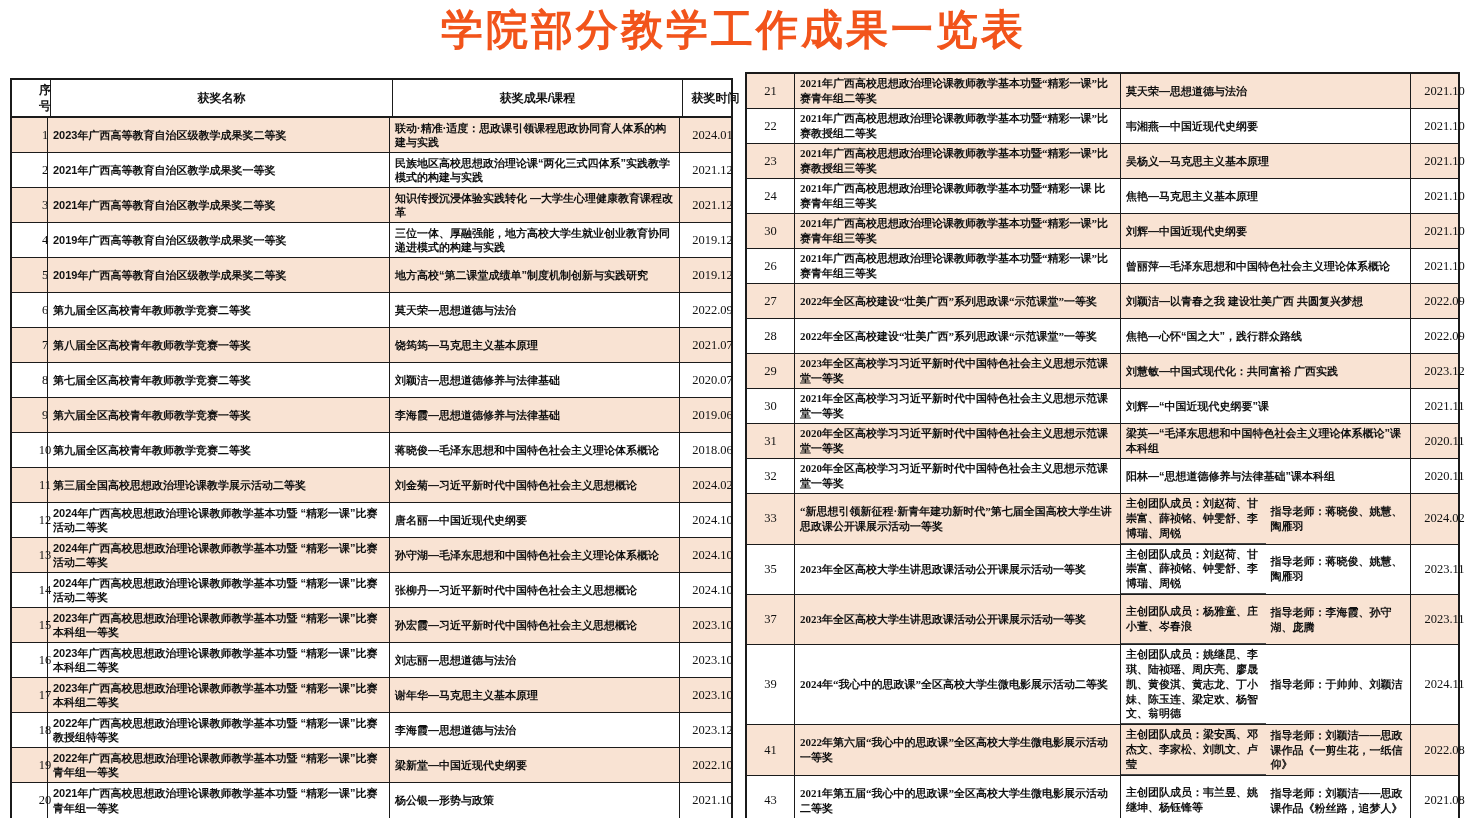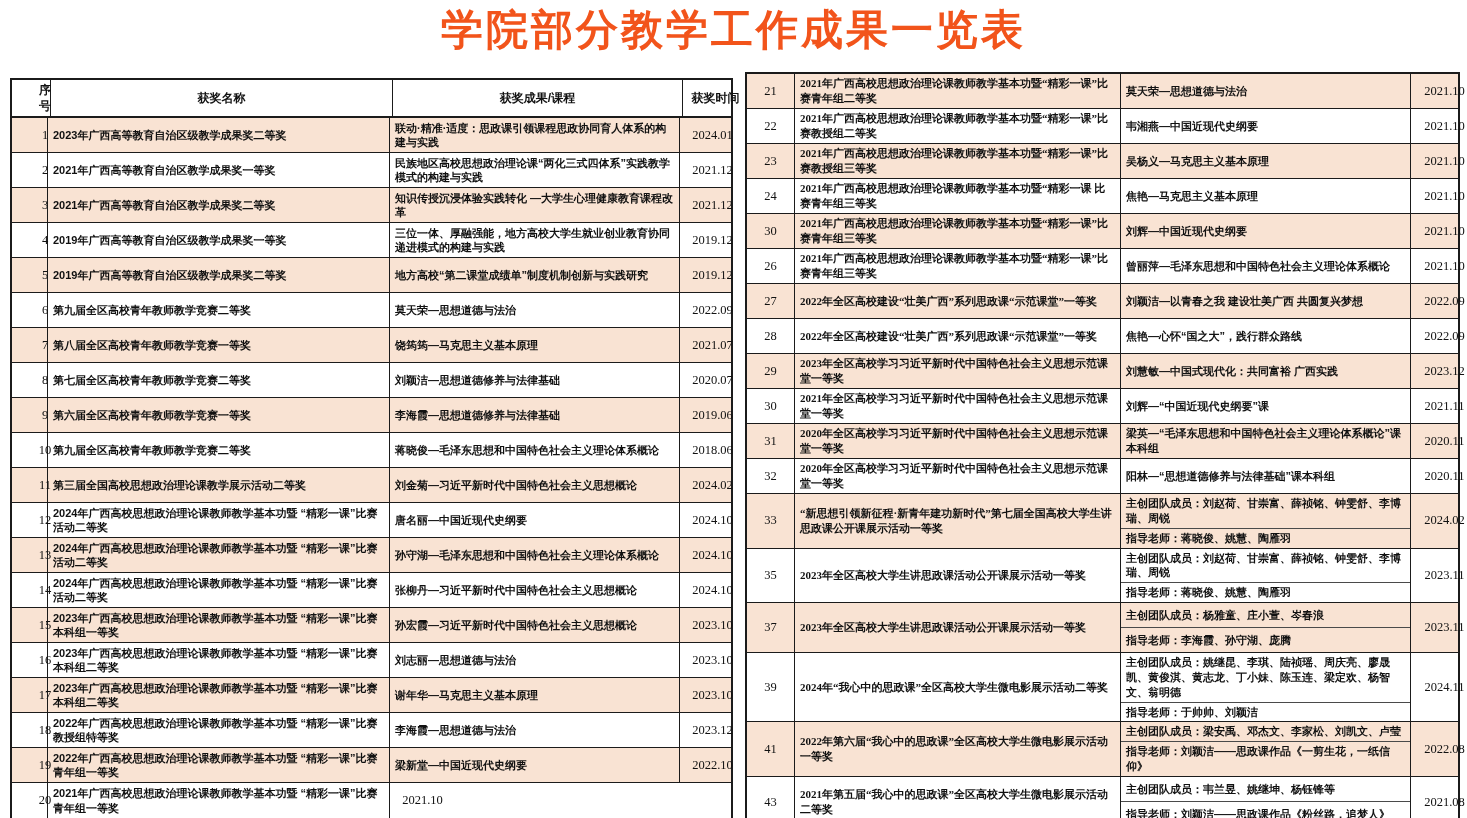--- a/index.html
+++ b/index.html
@@ -36,21 +36,21 @@
     display:flex;align-items:center;padding:2px 5px;
     font-size:11px;font-weight:bold;color:#111;line-height:1.35;
   }
   .cell:last-child{border-right:none;}
   .hcell{justify-content:center;text-align:center;font-size:12px;}
   .seq,.time{
     justify-content:center;text-align:center;
     font-family:"Liberation Serif",serif;font-weight:normal;font-size:12.5px;
     padding:2px 2px;
   }
-  .split{flex-direction:column;align-items:stretch;padding:0;}
+  .split{align-items:stretch;padding:0;}
   .subcell{
     flex:1;display:flex;align-items:center;padding:2px 5px;
     border-bottom:1.5px solid #4a4a4a;box-sizing:border-box;
   }
   .subcell:last-child{border-bottom:none;}
   .row.tall{min-height:50px;}
   
   .tbl-left .c0{width:26px;flex:none;padding-left:33px;}
   .tbl-left .c1{width:342px;flex:none;}
   .tbl-left .c2{width:290px;flex:none;}
@@ -182,20 +182,21 @@
     </div>
     <div class="row shaded">
       <div class="cell seq c0">19</div>
       <div class="cell name c1">2022年广西高校思想政治理论课教师教学基本功暨 “精彩一课”比赛青年组一等奖</div>
       <div class="cell result c2">梁新堂—中国近现代史纲要</div>
       <div class="cell time c3">2022.10</div>
     </div>
     <div class="row">
       <div class="cell seq c0">20</div>
       <div class="cell name c1">2021年广西高校思想政治理论课教师教学基本功暨 “精彩一课”比赛青年组一等奖</div>
+      <div class="cell result c2">杨公银—形势与政策</div>
       <div class="cell time c3">2021.10</div>
     </div>
   </div>
 <div class="tbl tbl-right">
     <div class="row shaded">
       <div class="cell seq c0">21</div>
       <div class="cell name c1">2021年广西高校思想政治理论课教师教学基本功暨“精彩一课”比赛青年组二等奖</div>
       <div class="cell result c2">莫天荣—思想道德与法治</div>
       <div class="cell time c3">2021.10</div>
     </div>

